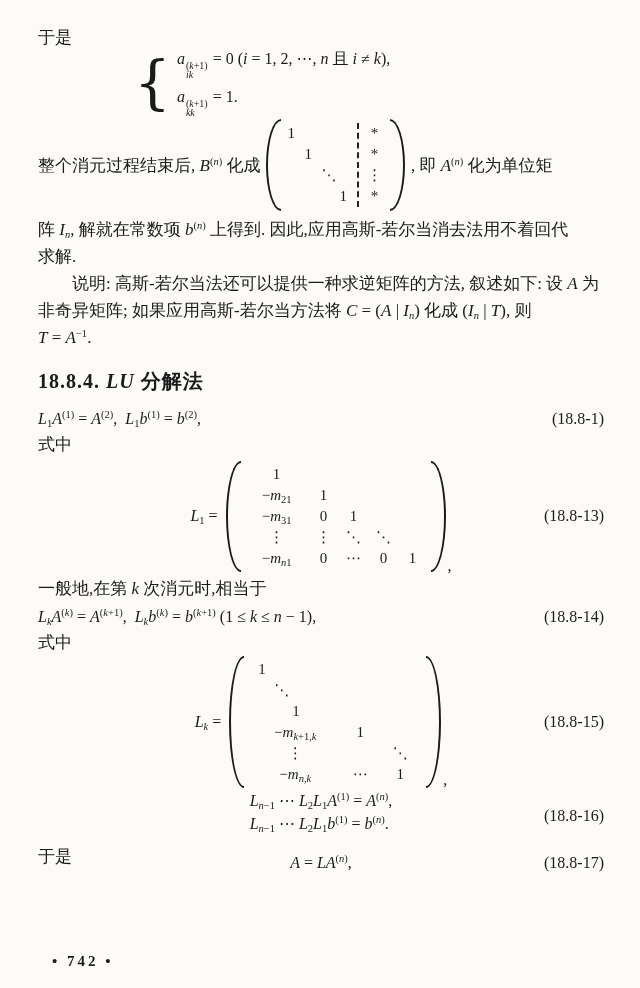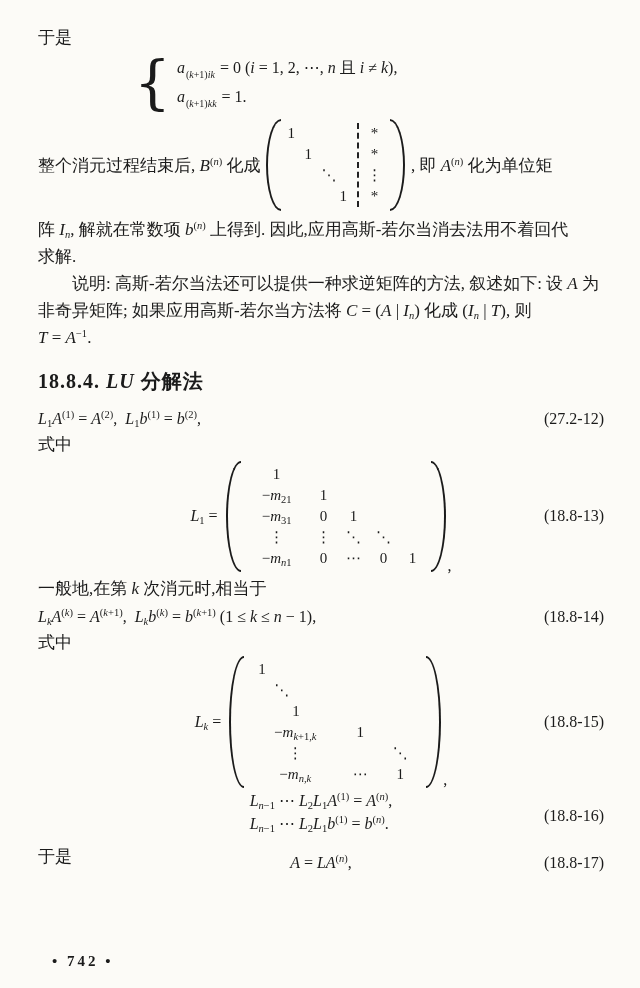--- a/index.html
+++ b/index.html
@@ -8,21 +8,21 @@
     background:#fcfbf7;color:#1b1b1b;overflow:hidden;
     font-family:"Liberation Serif","DejaVu Serif",serif;
     font-size:17px;padding:26px 36px 0 38px;
   }
   .cn{line-height:27px;text-align:justify;}
   .indent{text-indent:2em;}
   i{font-style:italic;}
   sup,sub{font-size:10.5px;line-height:0;}
   sup{vertical-align:6px;}
   sub{vertical-align:-3px;}
-  .ss{display:inline-flex;flex-direction:row;align-items:flex-start;font-size:10px;line-height:9px;vertical-align:-5px;margin:0 1px;}
+  .ss{display:inline-flex;flex-direction:column;align-items:flex-start;font-size:10px;line-height:9px;vertical-align:-5px;margin:0 1px;}
   .lead{height:24px;line-height:24px;}
   
   .cases{margin:2px 0 0 96px;height:62px;display:flex;align-items:center;}
   .brace{font-size:58px;font-weight:400;line-height:56px;margin-right:6px;font-family:"DejaVu Serif",serif;}
   .cases-lines{display:flex;flex-direction:column;gap:9px;font-size:16px;}
   
   .bline{height:102px;display:flex;align-items:center;gap:6px;white-space:nowrap;}
   .mat{display:inline-flex;align-items:stretch;}
   .paren{width:13px;flex:none;}
   .pl{border-left:2.2px solid #1b1b1b;border-top:2.2px solid #1b1b1b;border-bottom:2.2px solid #1b1b1b;border-radius:100% 0 0 100% / 50% 0 0 50%;}
@@ -112,21 +112,21 @@
     <div class="indent">说明: 高斯-若尔当法还可以提供一种求逆矩阵的方法, 叙述如下: 设 <i>A</i> 为</div>
     <div>非奇异矩阵; 如果应用高斯-若尔当方法将 <i>C</i> = (<i>A</i> | <i>I</i><sub><i>n</i></sub>) 化成 (<i>I</i><sub><i>n</i></sub> | <i>T</i>), 则</div>
     <div><i>T</i> = <i>A</i><sup>−1</sup>.</div>
   </div>
 
   <div class="heading">18.8.4. <i>LU</i> 分解法</div>
 
 
   <div class="eqrow">
     <span><i>L</i><sub>1</sub><i>A</i><sup>(1)</sup> = <i>A</i><sup>(2)</sup>,&nbsp; <i>L</i><sub>1</sub><i>b</i><sup>(1)</sup> = <i>b</i><sup>(2)</sup>,</span>
-    <span class="eqnum">(27.2-12)</span>
+    <span class="eqnum">(18.8-1)</span>
   </div>
 
   <div class="cn small-h">式中</div>
 
   <div class="mateq m13">
     <span class="label"><i>L</i><sub>1</sub> =</span>
     <span class="mat">
       <span class="paren pl"></span>
       <span class="mgrid">
         <span class="mrow">

